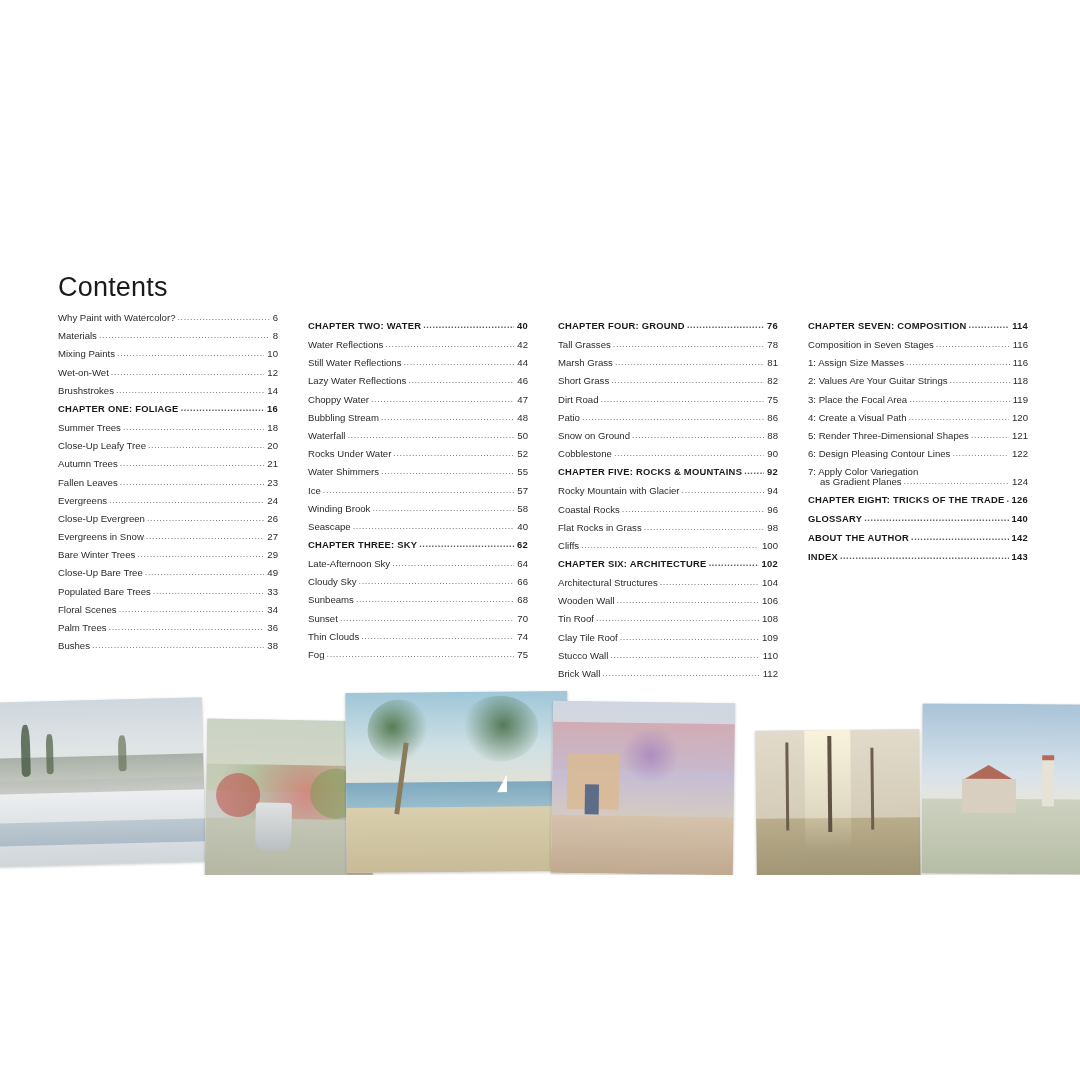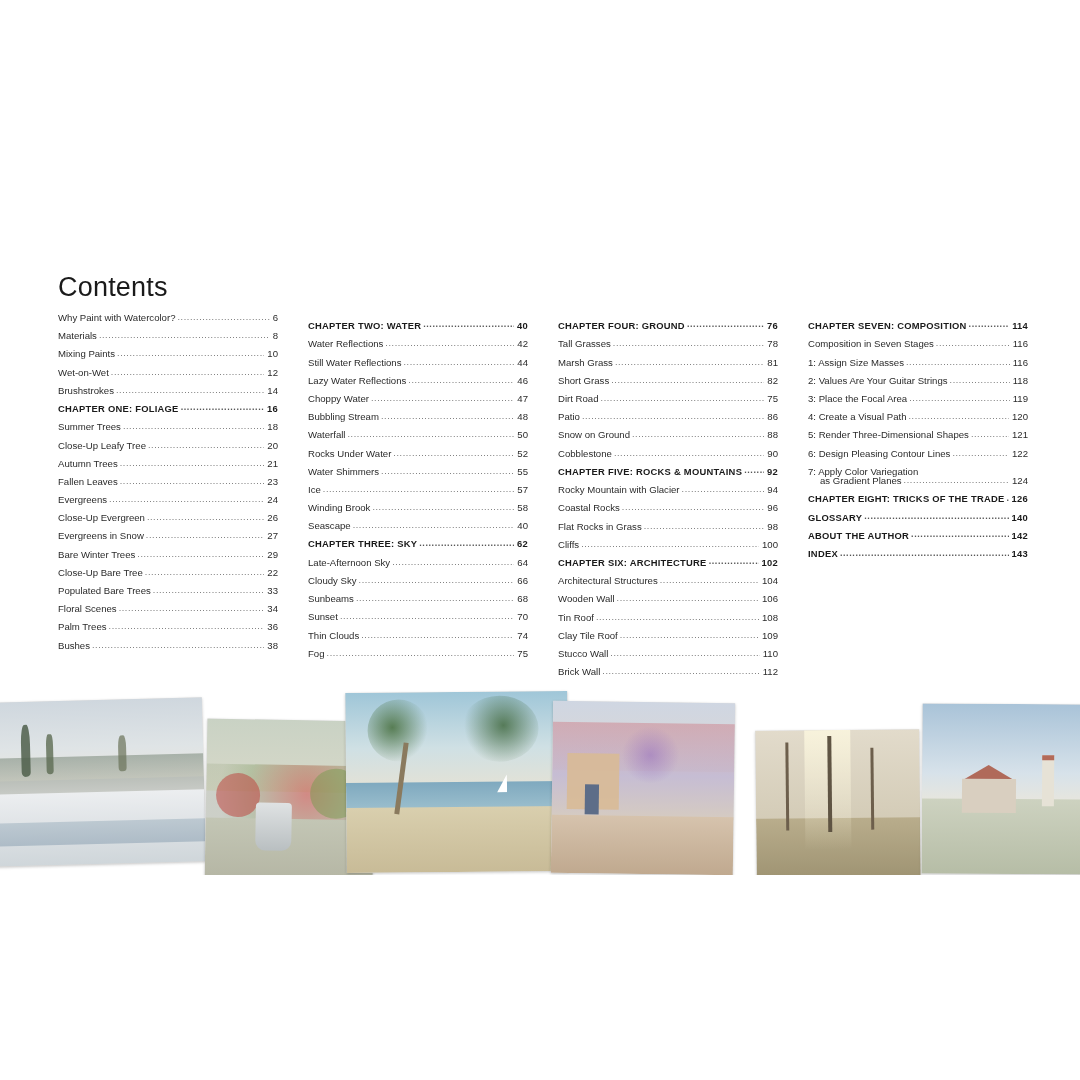--- a/index.html
+++ b/index.html
@@ -76,35 +76,34 @@
     text-align: right;
   }
 
   .entry.chapter {
     font-weight: 700;
     font-size: 9.4px;
     letter-spacing: 0.25px;
     color: #1a1a1a;
     margin-top: 8px;
     margin-bottom: 9px;
-    align-items: flex-end;
   }
   .entry.chapter .dots { color: #555; }
 
   .entry.two-line {
     white-space: normal;
     display: block;
     margin-bottom: 8.2px;
   }
   .entry.two-line .l1 {
     display: block;
   }
   .entry.two-line .l2row {
     display: flex;
-    align-items: center;
+    align-items: flex-end;
     padding-left: 12px;
   }
 
   
   .art-strip {
     position: absolute;
     left: 0;
     top: 690px;
     width: 1080px;
     height: 200px;
@@ -275,21 +274,21 @@
           <span class="pg">27</span>
         </div>
         <div class="entry">
           <span class="label">Bare Winter Trees</span>
           <span class="dots">......................................................................</span>
           <span class="pg">29</span>
         </div>
         <div class="entry">
           <span class="label">Close-Up Bare Tree</span>
           <span class="dots">......................................................................</span>
-          <span class="pg">22</span>
+          <span class="pg">49</span>
         </div>
         <div class="entry">
           <span class="label">Populated Bare Trees</span>
           <span class="dots">......................................................................</span>
           <span class="pg">33</span>
         </div>
         <div class="entry">
           <span class="label">Floral Scenes</span>
           <span class="dots">......................................................................</span>
           <span class="pg">34</span>

